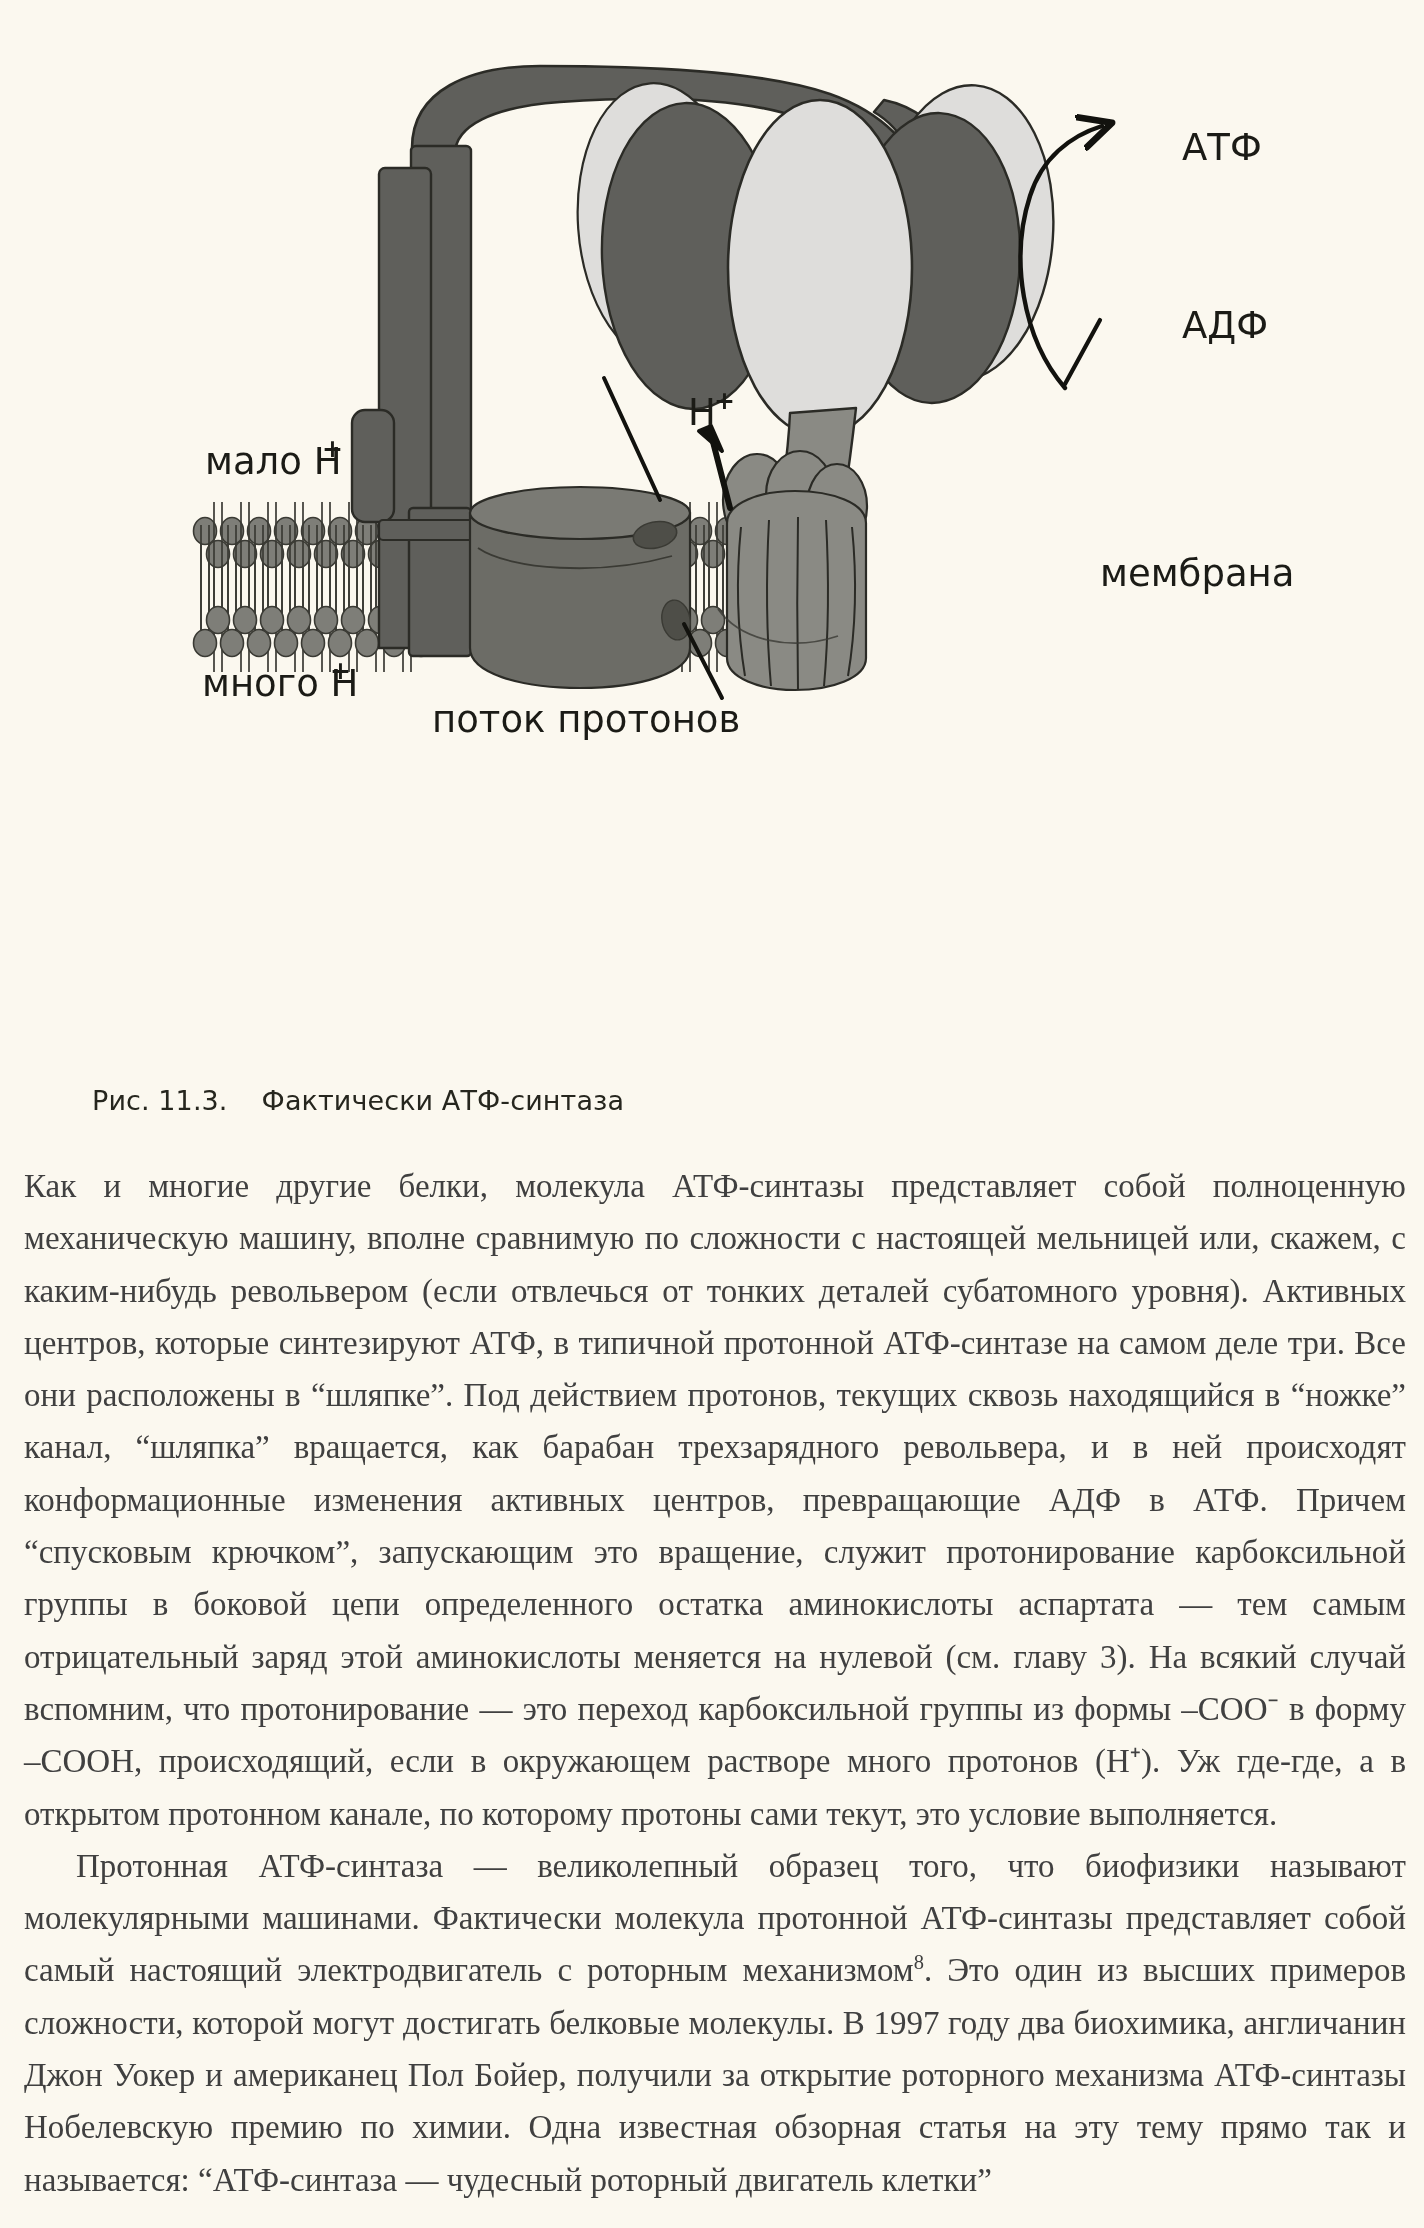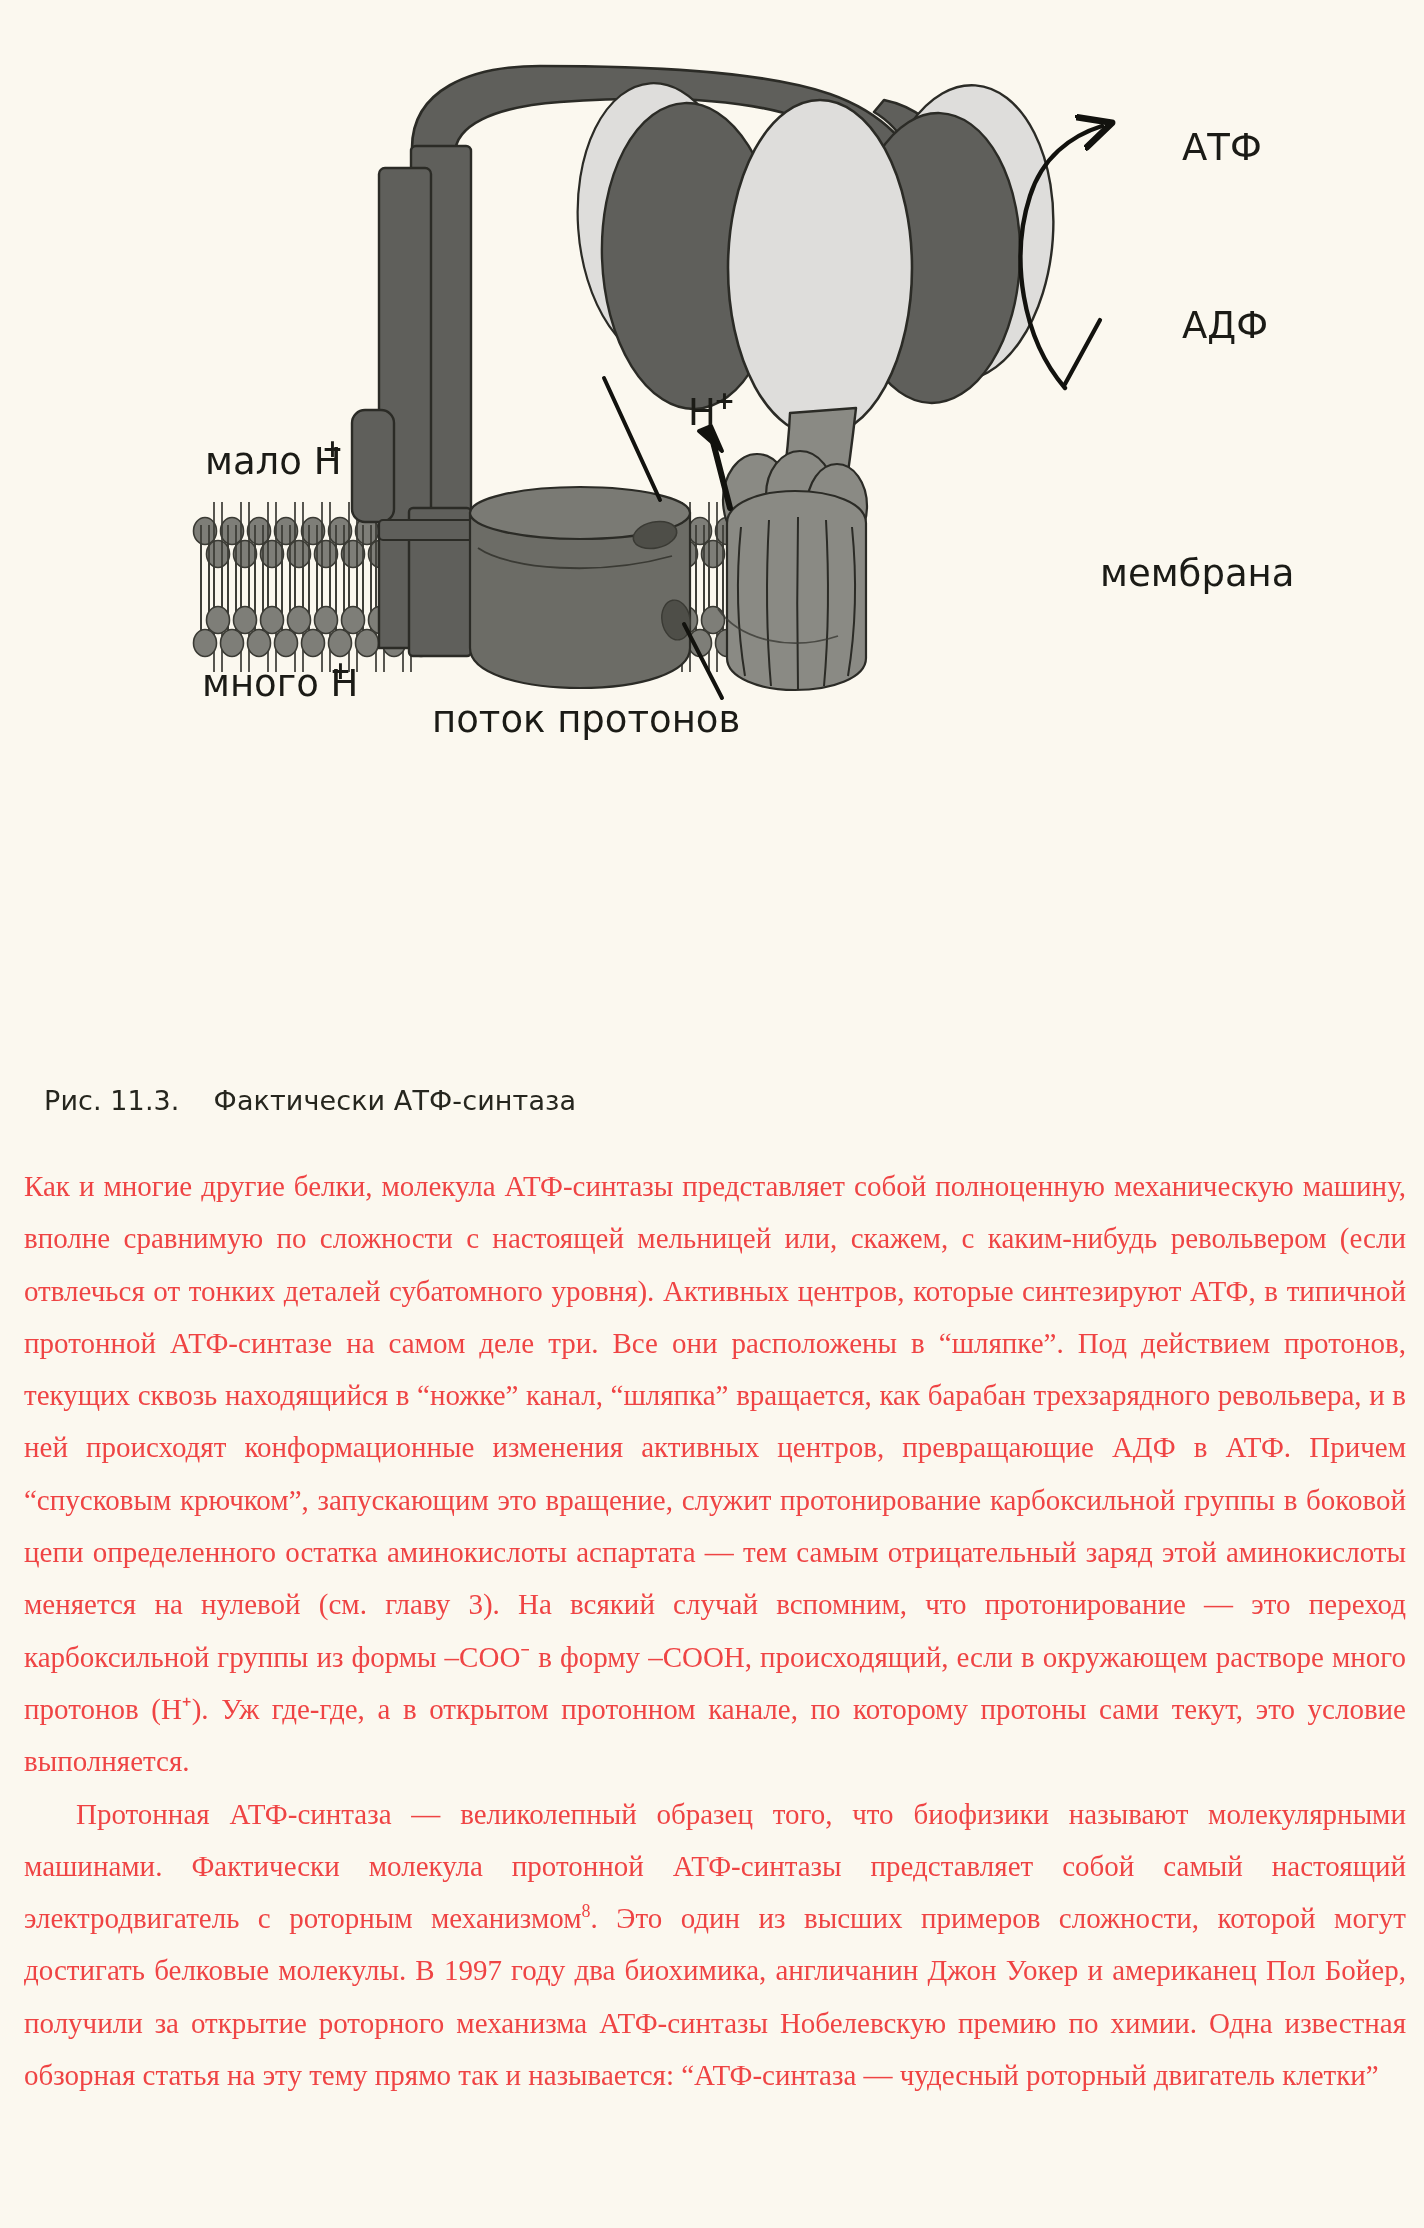--- a/index.html
+++ b/index.html
@@ -54,37 +54,38 @@
     top: 1085px;
     width: 1100px;
     font-family: "DejaVu Sans", sans-serif;
     font-size: 27px;
     color: #26261e;
     letter-spacing: 0.1px;
     white-space: nowrap;
   }
   #figure-caption .cap-num {
     margin-right: 34px;
+    margin-left: 48px;
   }
 
   
   #body-text {
     position: absolute;
     left: 24px;
     top: 1160px;
     width: 1382px;
   }
   #body-text p {
     margin: 0;
     font-family: "Liberation Serif", serif;
-    font-size: 29px;
+    font-size: 33px;
     line-height: 52.3px;
     text-align: justify;
     text-justify: inter-word;
-    color: #ef4444;
+    color: #404040;
     hyphens: manual;
   }
   #body-text p.indent {
     text-indent: 52px;
   }
   sup {
     font-size: 0.62em;
     vertical-align: super;
     line-height: 0;
   }

